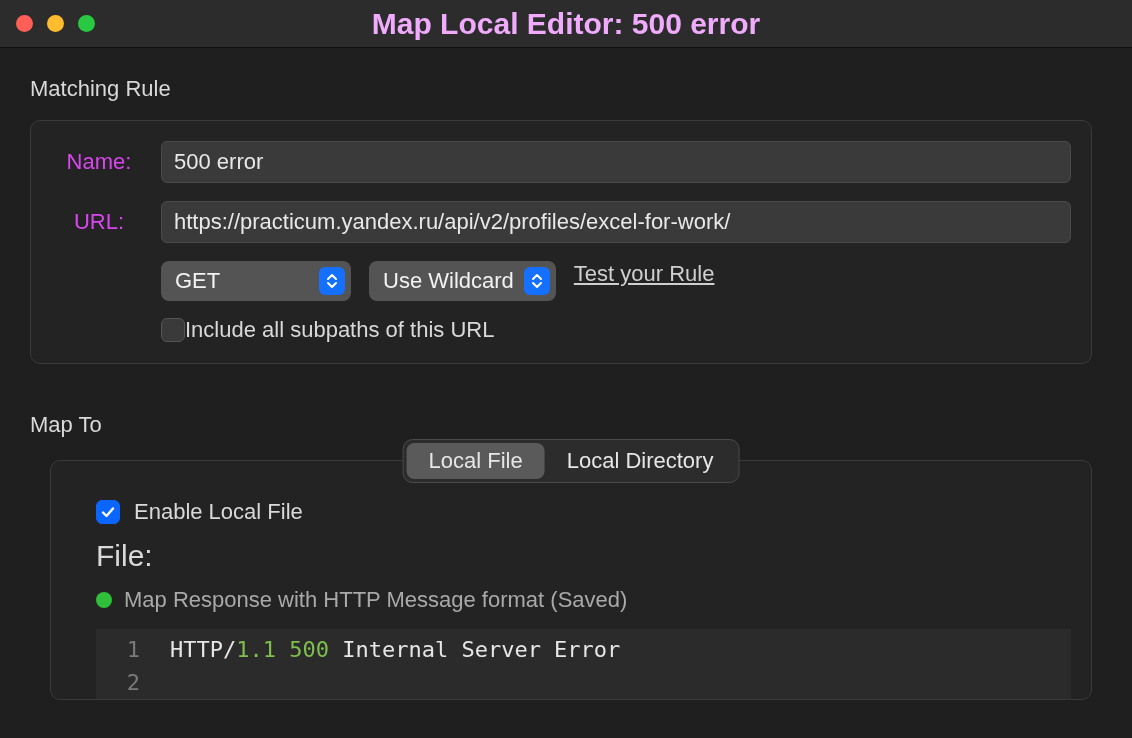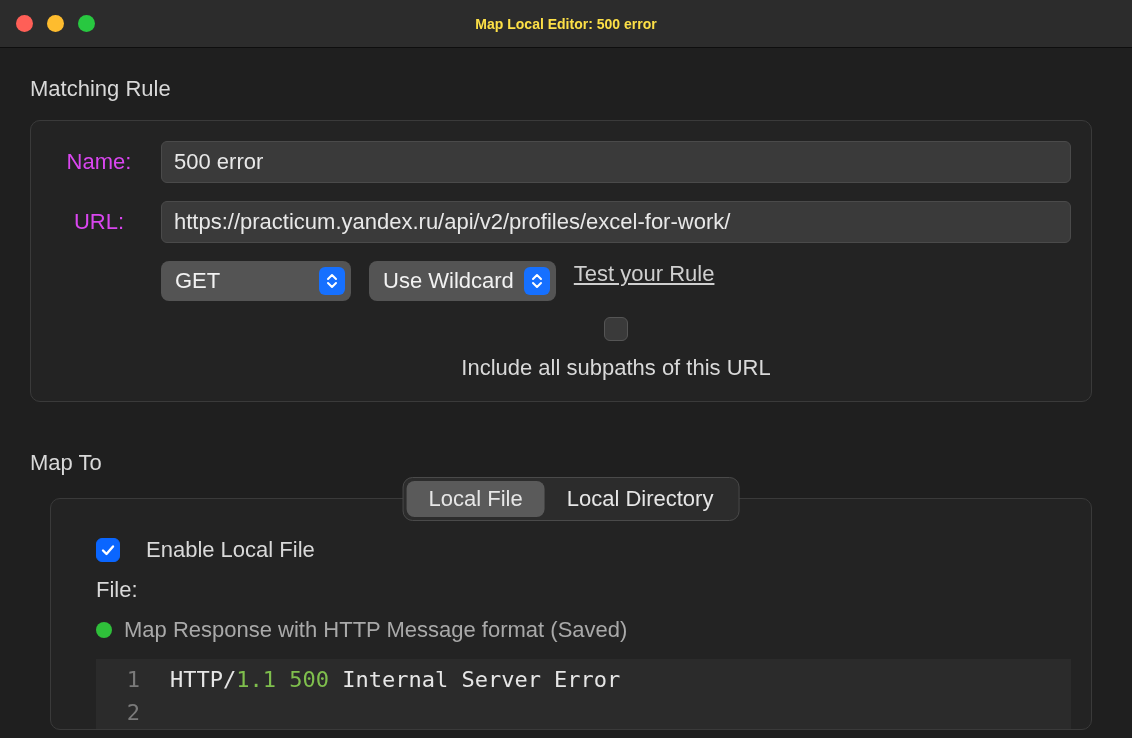--- a/index.html
+++ b/index.html
@@ -21,23 +21,23 @@
     position: relative;
   }
   .traffic-lights { display: flex; gap: 14px; }
   .light { width: 17px; height: 17px; border-radius: 50%; }
   .light.red    { background: #ff5f57; }
   .light.yellow { background: #febc2e; }
   .light.green  { background: #28c840; }
   .titlebar-title {
     position: absolute; left: 0; right: 0;
     text-align: center;
-    font-size: 14px;
+    font-size: 30px;
     font-weight: 600;
-    color: #fde047;
+    color: #f0abfc;
     pointer-events: none;
   }
 
   .content { padding: 28px 40px 0 30px; }
 
   .section-label {
     font-size: 22px;
     color: #d9d9d9;
     margin-bottom: 18px;
   }
@@ -105,24 +105,22 @@
   .link-text {
     font-size: 22px;
     color: #cfcfcf;
     text-decoration: underline;
     cursor: pointer;
   }
 
   .checkbox-row {
     display: flex;
     align-items: center;
-    gap: 14px;
     margin-left: 110px;
     font-size: 22px;
-    flex-direction: column;
   }
   .checkbox {
     width: 24px; height: 24px;
     border-radius: 6px;
     background: #3a3a3a;
     border: 1px solid #555;
     display: flex; align-items: center; justify-content: center;
     cursor: pointer;
   }
   .checkbox.checked { background: #0a66ff; border-color: #0a66ff; }
@@ -158,28 +156,28 @@
     display: flex; align-items: center;
     font-size: 22px;
     color: #e6e6e6;
     border-radius: 8px;
     cursor: pointer;
     white-space: nowrap;
   }
   .seg-btn.active { background: #5a5a5a; }
 
   .enable-row {
-    display: flex; align-items: center; gap: 26px;
+    display: flex; align-items: center; gap: 14px;
     font-size: 22px;
     margin: 18px 0 14px 25px;
   }
 
   .file-row {
     display: flex; align-items: baseline; gap: 10px;
-    font-size: 22px;
+    font-size: 30px;
     margin: 0 0 14px 25px;
     color: #bdbdbd;
     white-space: nowrap;
     overflow: hidden;
   }
   .file-row .file-label { color: #d9d9d9; }
   .file-row .file-path { color: #a9a9a9; }
 
   .status-row {
     display: flex; align-items: center; gap: 12px;

